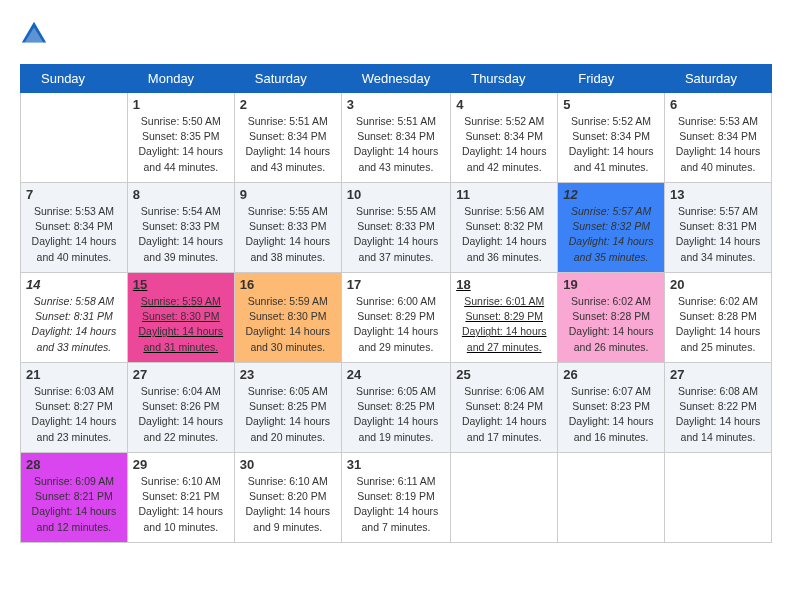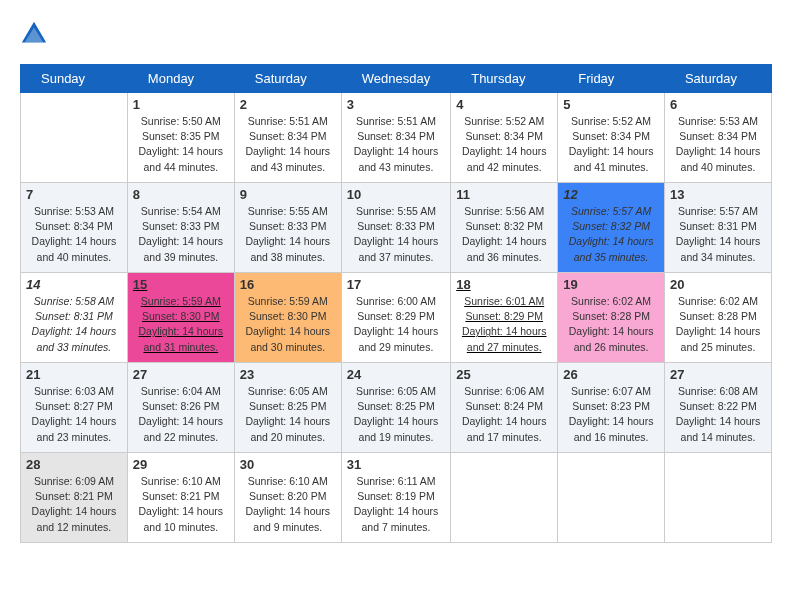--- a/index.html
+++ b/index.html
@@ -231,21 +231,21 @@
         <td style="background: rgb(240, 244, 248); margin-left: 28px;">
           <span class="day-num">26</span>
           <div class="day-info">Sunrise: 6:07 AM<br>Sunset: 8:23 PM<br>Daylight: 14 hours<br>and 16 minutes.</div>
         </td>
         <td style="background: rgb(240, 244, 248);">
           <span class="day-num">27</span>
           <div class="day-info">Sunrise: 6:08 AM<br>Sunset: 8:22 PM<br>Daylight: 14 hours<br>and 14 minutes.</div>
         </td>
       </tr>
       <tr>
-        <td style="background: #e5e5e5;">
+        <td style="background: #d946ef;">
           <span class="day-num">28</span>
           <div class="day-info">Sunrise: 6:09 AM<br>Sunset: 8:21 PM<br>Daylight: 14 hours<br>and 12 minutes.</div>
         </td>
         <td style="background: rgb(255, 255, 255); margin-left: 32px;">
           <span class="day-num">29</span>
           <div class="day-info">Sunrise: 6:10 AM<br>Sunset: 8:21 PM<br>Daylight: 14 hours<br>and 10 minutes.</div>
         </td>
         <td style="background: rgb(255, 255, 255); margin-top: 48px;">
           <span class="day-num">30</span>
           <div class="day-info">Sunrise: 6:10 AM<br>Sunset: 8:20 PM<br>Daylight: 14 hours<br>and 9 minutes.</div>

